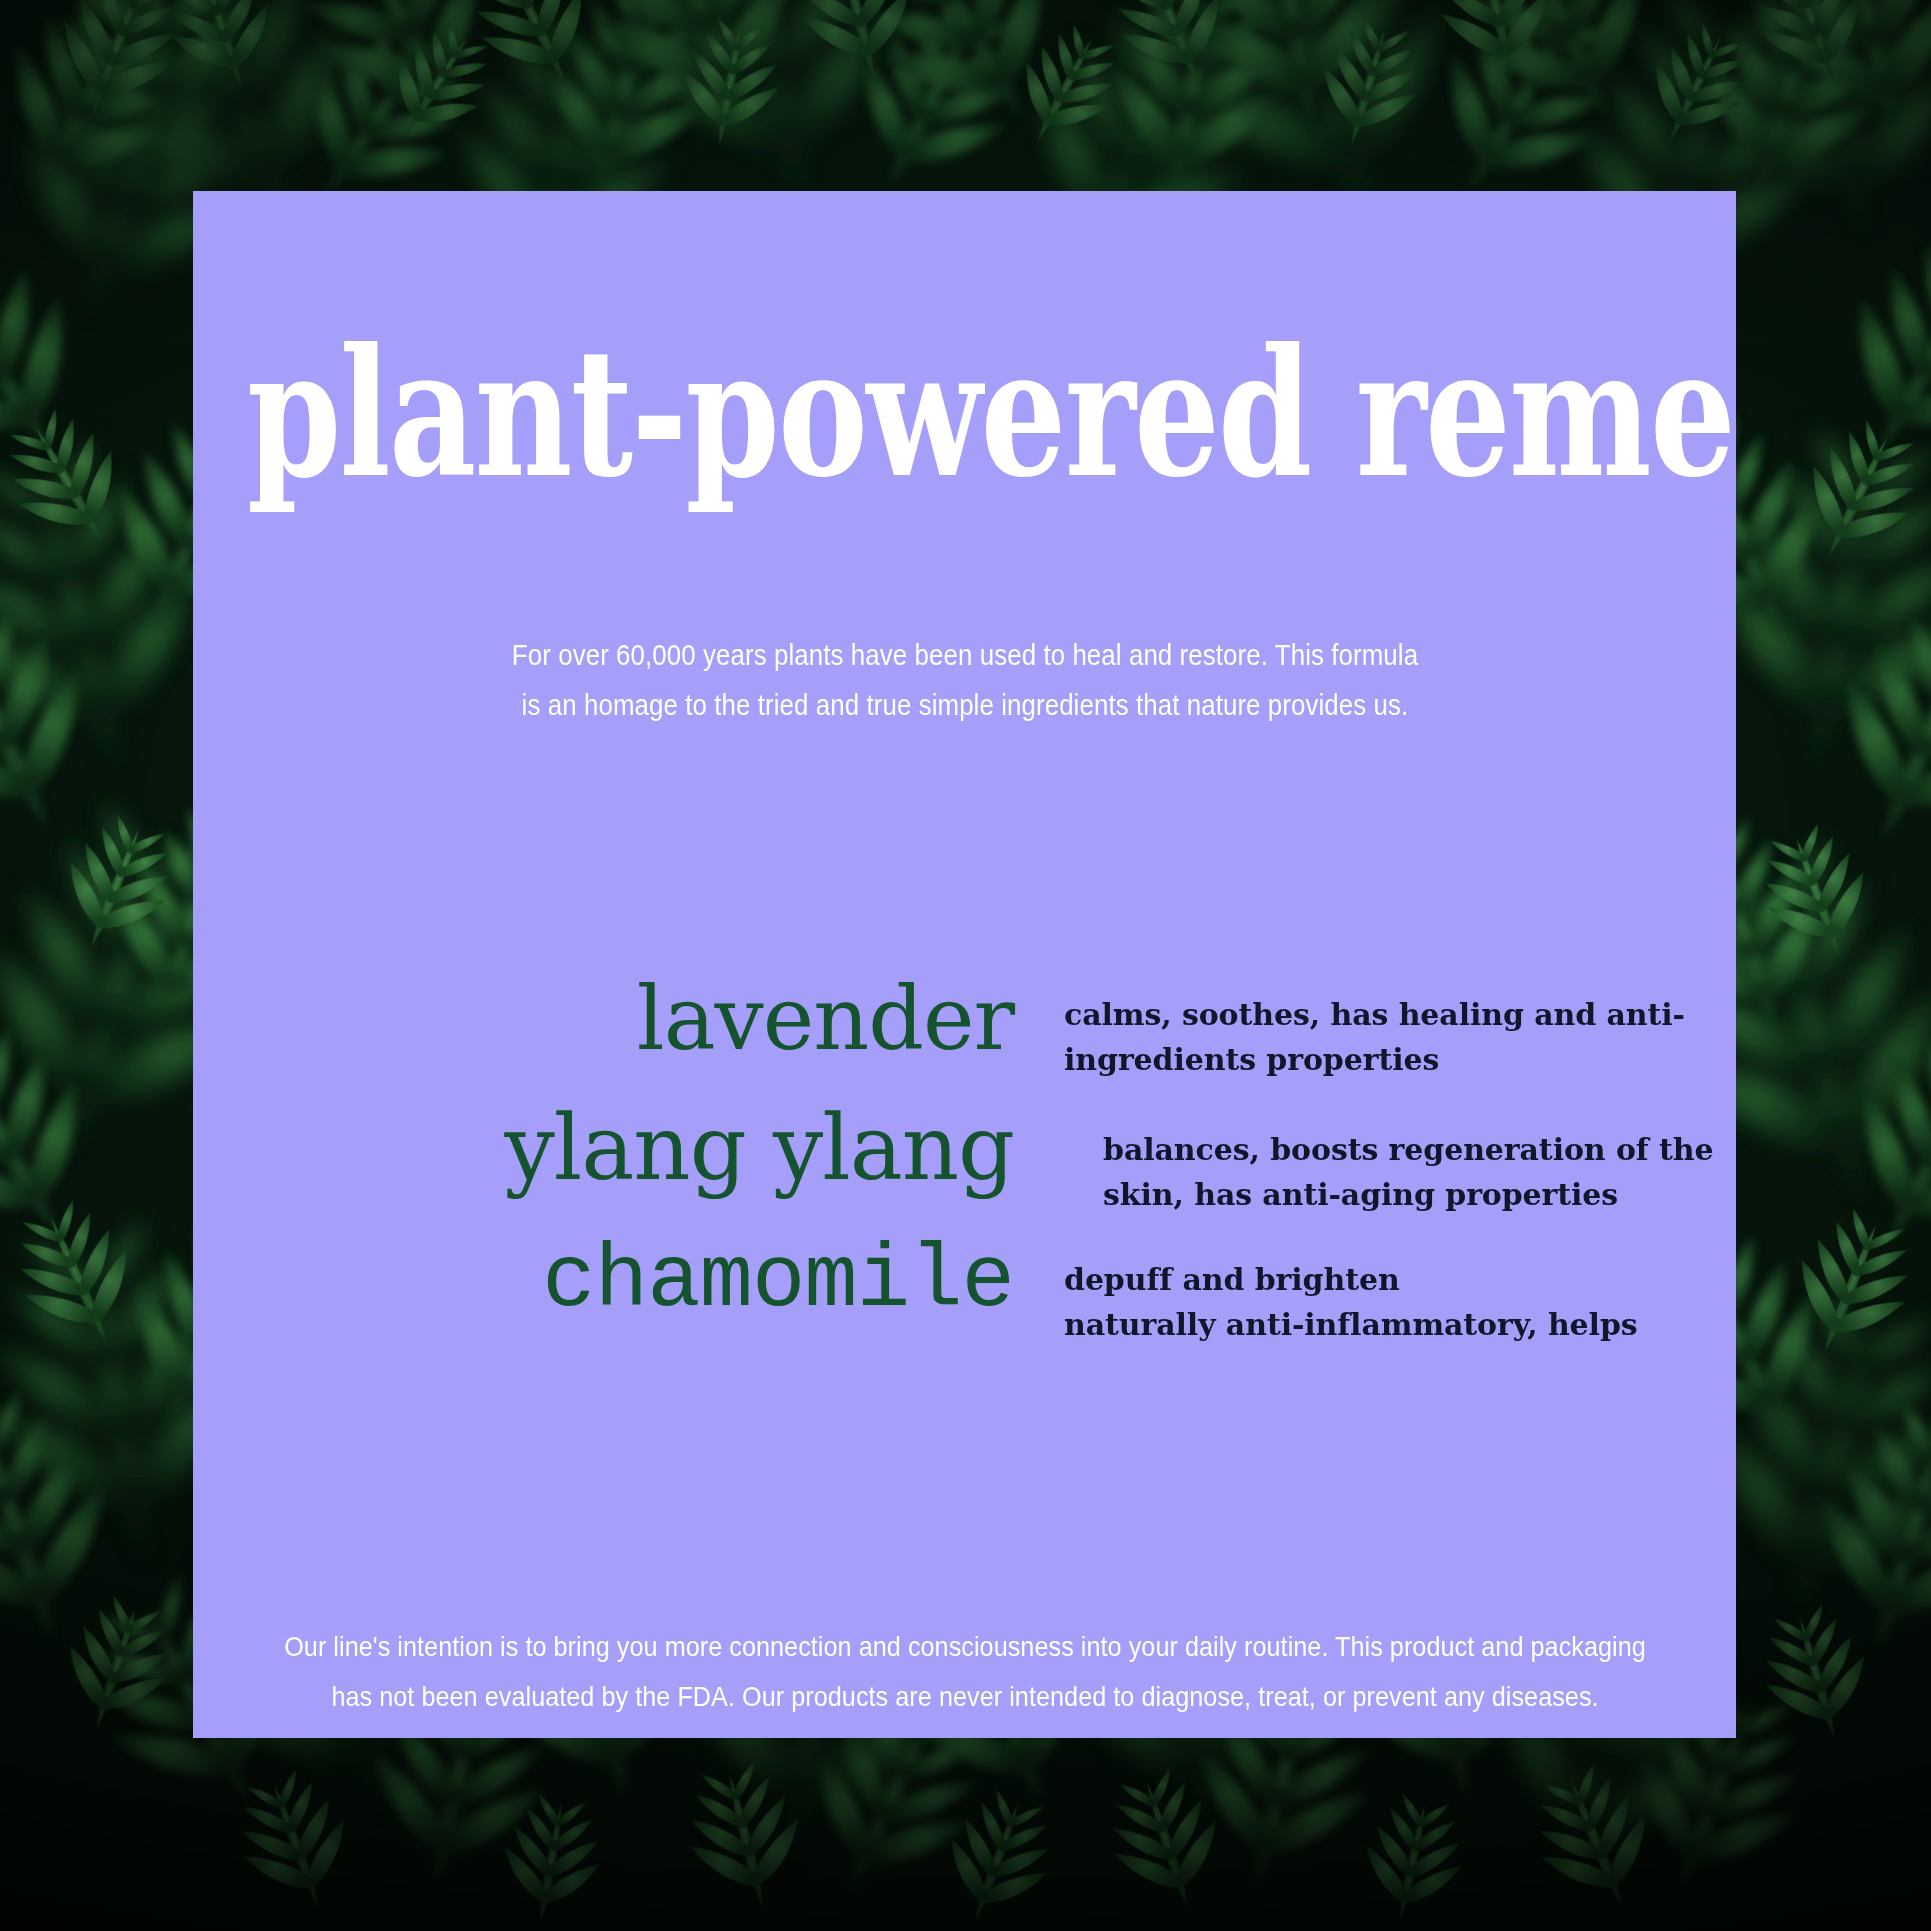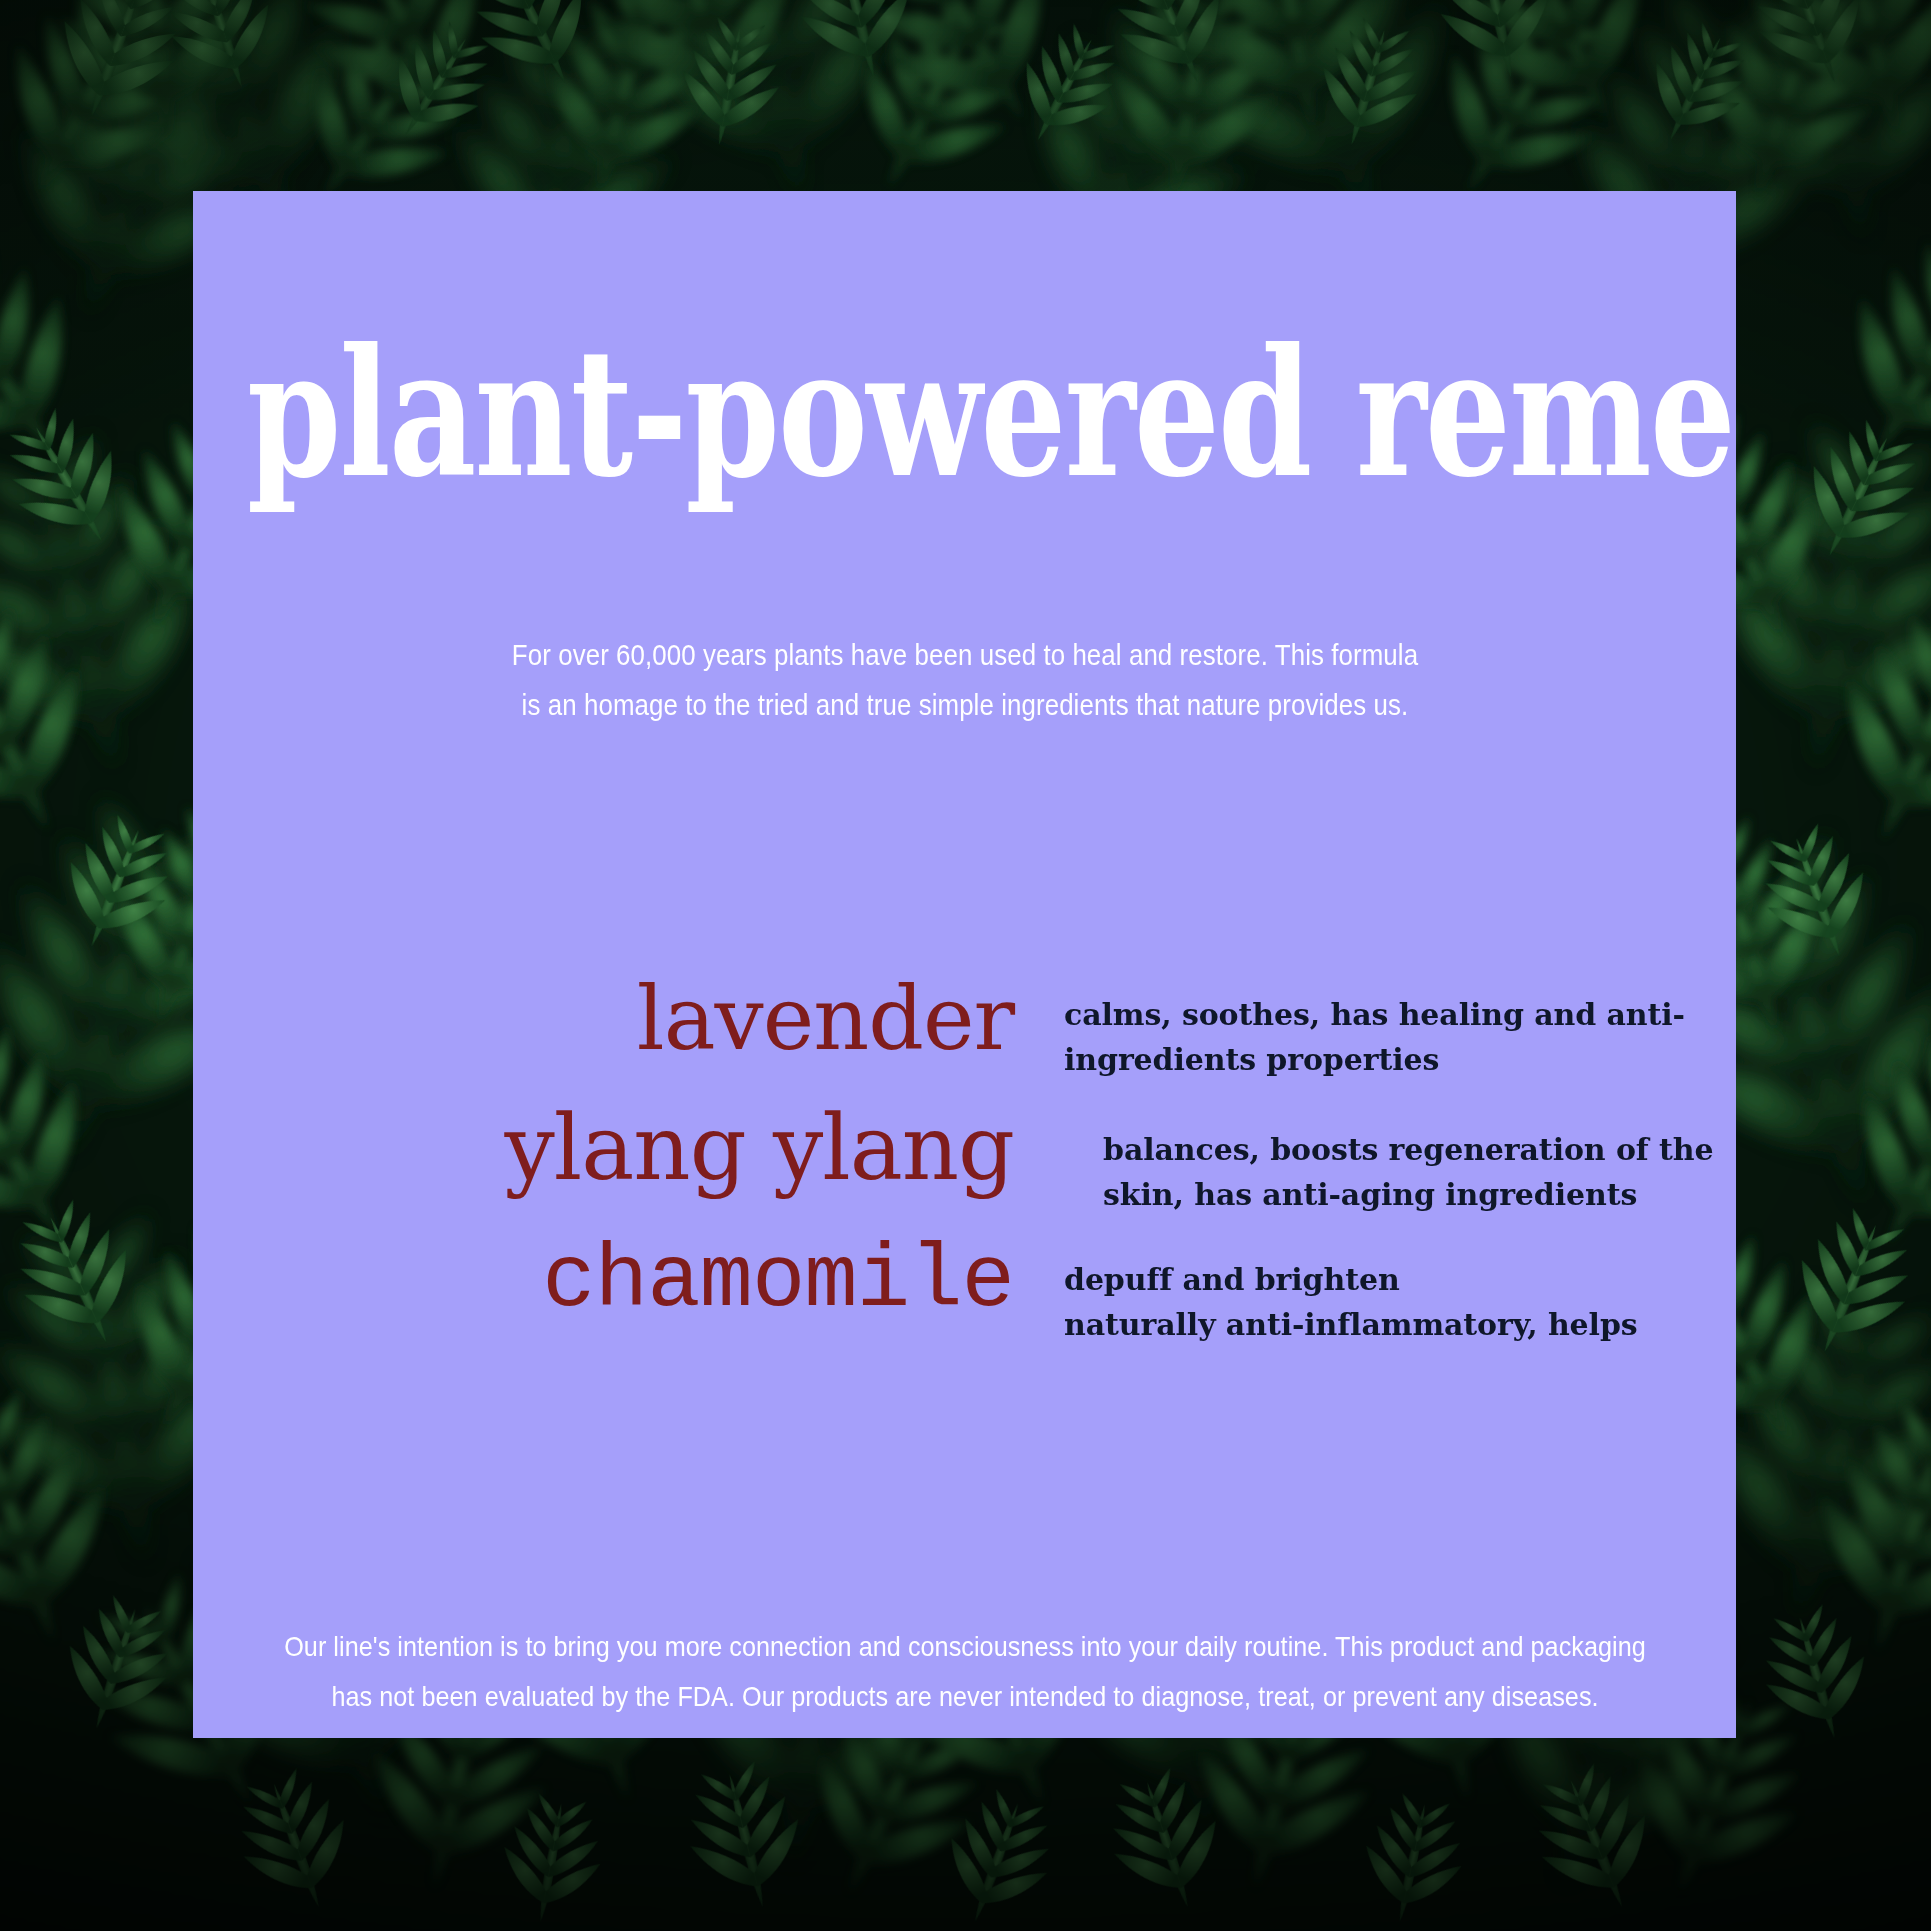--- a/index.html
+++ b/index.html
@@ -99,21 +99,21 @@
   }
   .ing-row {
     position: relative;
     display: flex;
     align-items: flex-start;
     margin-bottom: 9.7px;
   }
   .ing-name {
     width: 821px;
     text-align: right;
-    color: #7f1d1d;
+    color: #14532d;
     font-family: "DejaVu Serif", serif;
     font-weight: 400;
     font-size: 87px;
     line-height: 112px;
     letter-spacing: -1px;
     padding-right: 0px;
     box-sizing: border-box;
     white-space: nowrap;
   }
   .ing-desc {
@@ -313,21 +313,21 @@
         <div class="ing-desc">
           <span class="ln">calms, soothes, has healing and anti-</span>
           <span class="ln">ingredients properties</span>
         </div>
       </div>
 
       <div class="ing-row r2">
         <div class="ing-name">ylang ylang</div>
         <div class="ing-desc">
           <span class="ln">balances, boosts regeneration of the</span>
-          <span class="ln">skin, has anti-aging ingredients</span>
+          <span class="ln">skin, has anti-aging properties</span>
         </div>
       </div>
 
       <div class="ing-row r3">
         <div class="ing-name">chamomile</div>
         <div class="ing-desc">
           <span class="ln">depuff and brighten</span>
           <span class="ln">naturally anti-inflammatory, helps</span>
         </div>
       </div>

